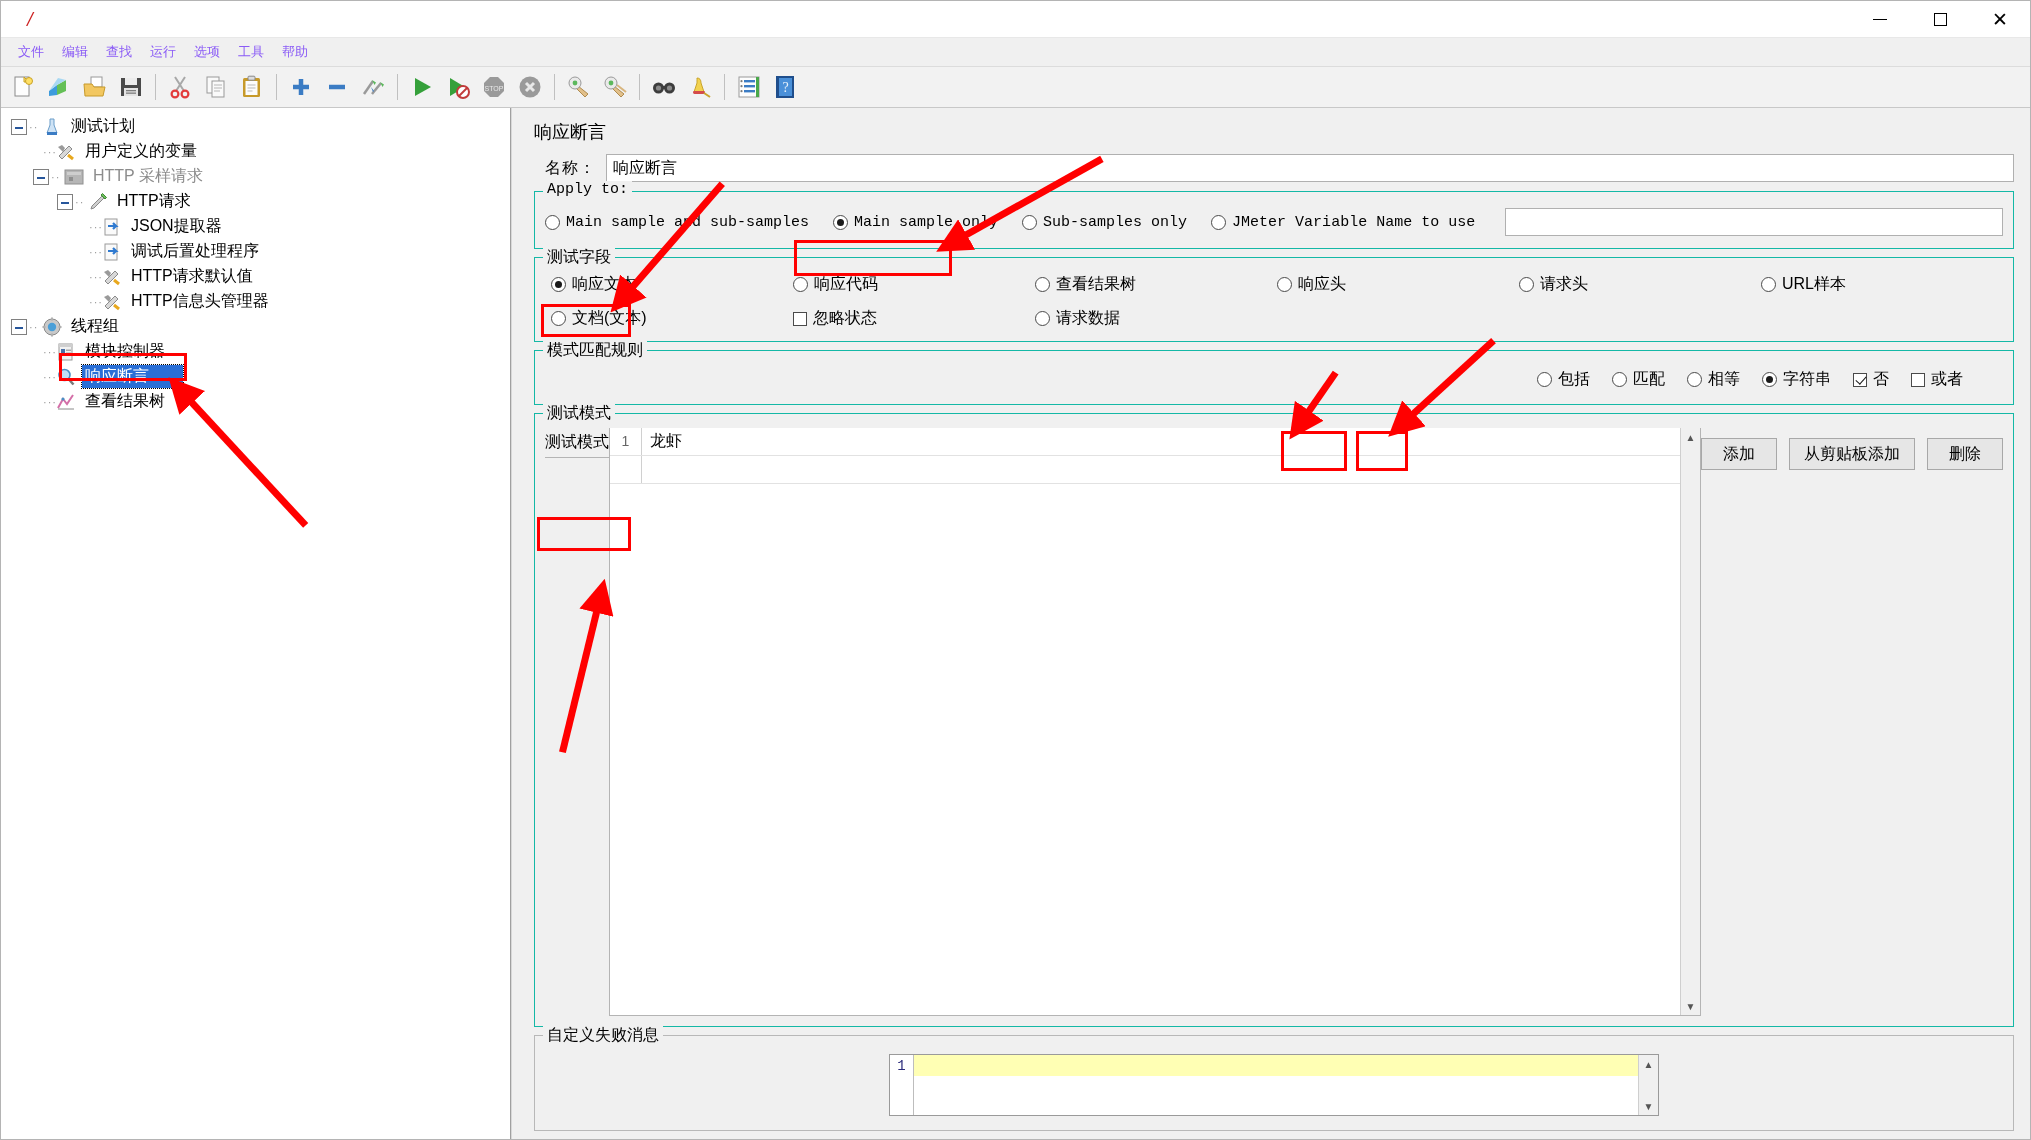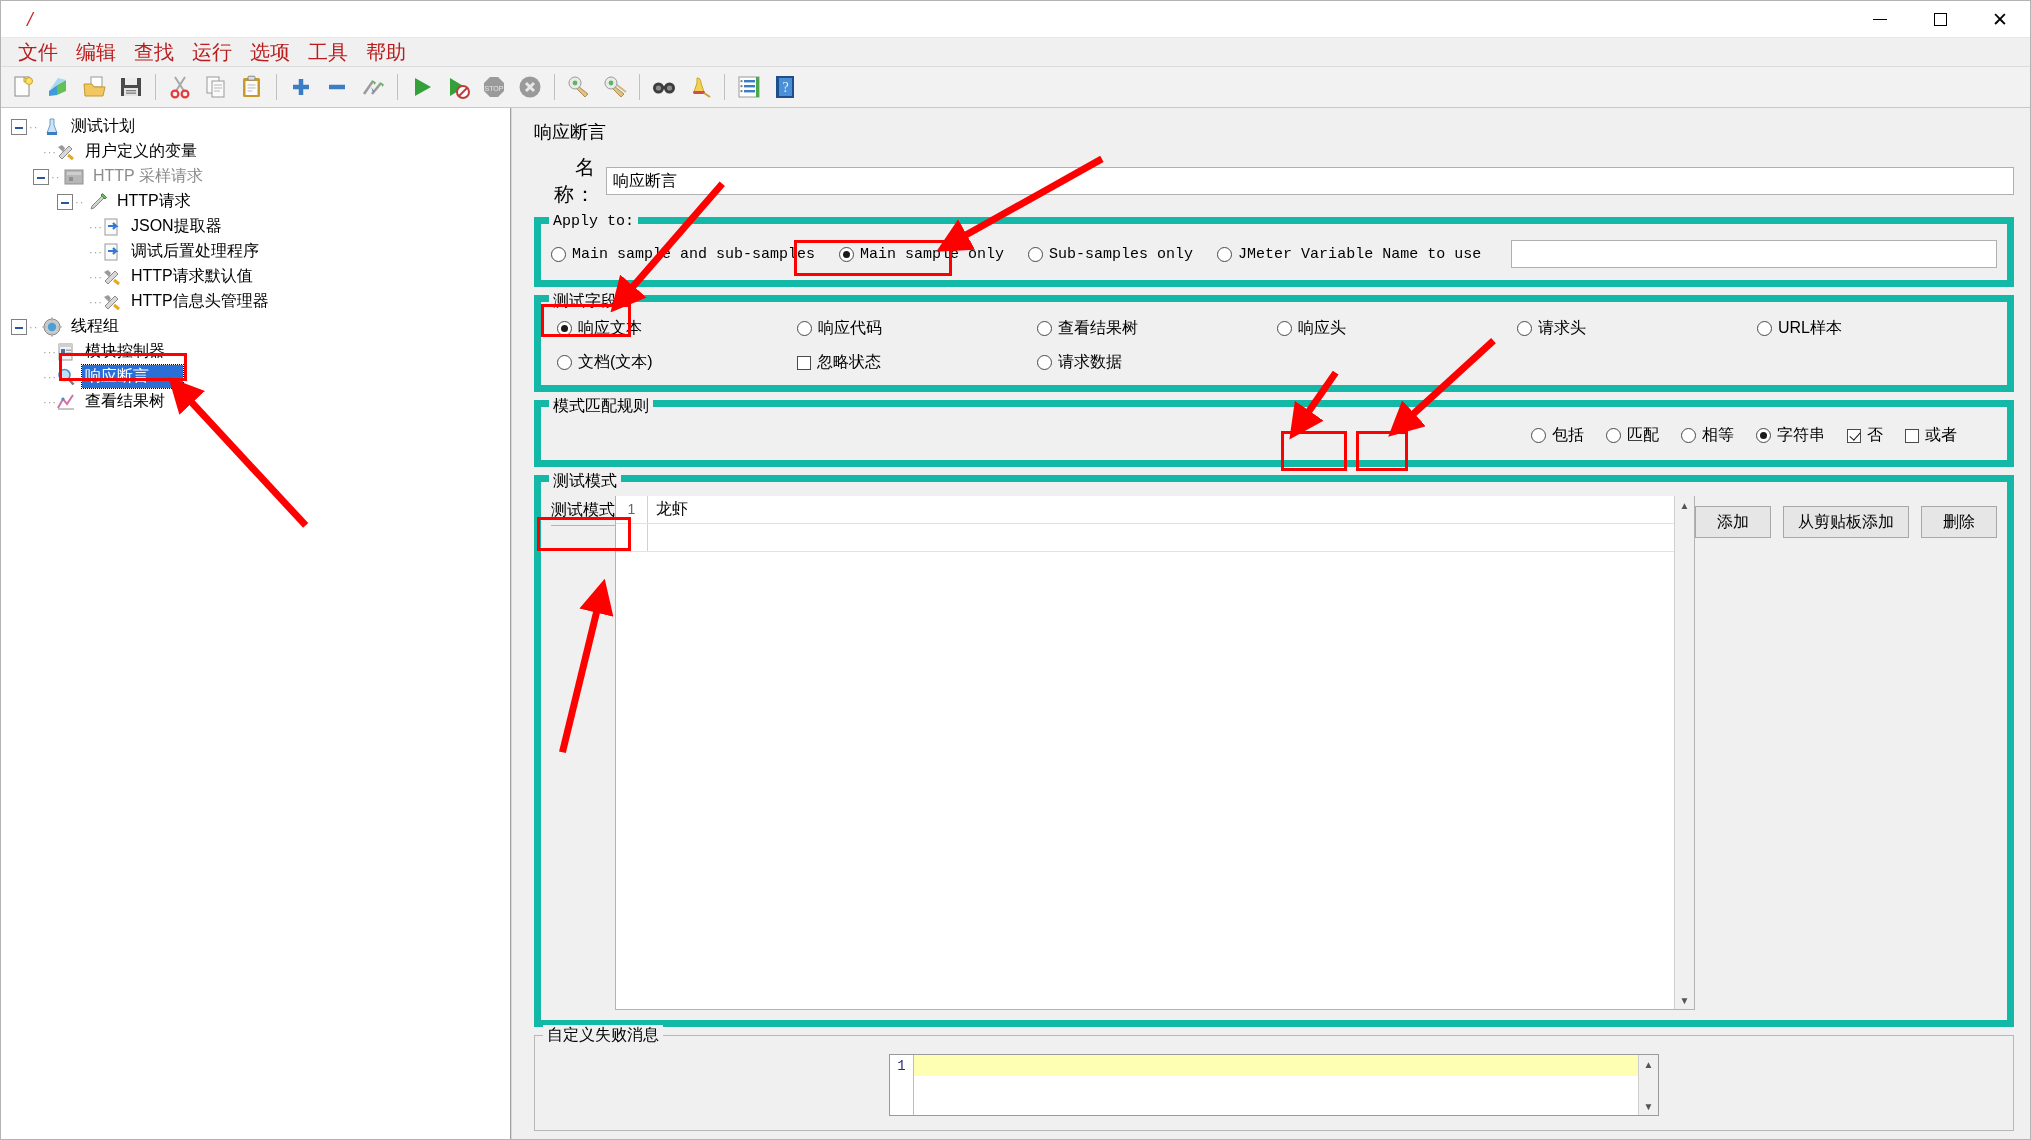--- a/index.html
+++ b/index.html
@@ -47,21 +47,21 @@
   .glyph-close { font-size: 19px; line-height: 1; font-family: "DejaVu Sans", sans-serif; }
 
   
   .menubar {
     height: 28px; min-height: 28px;
     background: #f0f0f0;
     display: flex; align-items: center;
     padding-left: 8px;
   }
   .menu-item {
-    padding: 12px 9px; font-size: 20px; color: #b91c1c; cursor: default;
+    padding: 12px 9px; font-size: 13px; color: #8b5cf6; cursor: default;
   }
 
   
   .toolbar {
     height: 42px; min-height: 42px;
     background: #f2f2f2;
     border-top: 1px solid #dcdcdc;
     border-bottom: 1px solid #c8c8c8;
     display: flex; align-items: center;
     padding-left: 4px;
@@ -126,37 +126,37 @@
   .panel-title {
     font-size: 18px; color: #000;
     padding: 12px 0 10px 12px;
     font-family: "Liberation Serif", "DejaVu Serif", serif;
   }
   .field-row {
     display: flex; align-items: center;
     padding: 0 6px 0 12px; margin-bottom: 9px;
   }
   .field-label {
-    font-size: 20px; color: #000; width: 62px;
+    font-size: 16px; color: #000; width: 62px;
     text-align: right; margin-right: 10px; flex: none;
     letter-spacing: 1px;
   }
   .text-input {
     flex: 1; height: 28px;
     border: 1px solid #b0b0b0; background: #fff;
     font-size: 16px; color: #000;
     padding: 0 6px; line-height: 26px;
     font-family: "Liberation Sans", sans-serif;
     outline: none;
   }
 
   
   .groupbox {
     position: relative;
-    border: 7px solid #14b8a6;
+    border: 1px solid #14b8a6;
     margin: 0 6px 8px 12px;
     padding: 14px 10px 10px 10px;
   }
   .gb-title {
     position: absolute; top: -11px; left: 8px;
     background: #f0f0f0; padding: 0 4px;
     font-size: 15px; color: #000;
     font-family: "Liberation Mono", "DejaVu Sans Mono", monospace;
   }
   .gb-title.cjk { font-family: "Liberation Sans", sans-serif; font-size: 16px; }

